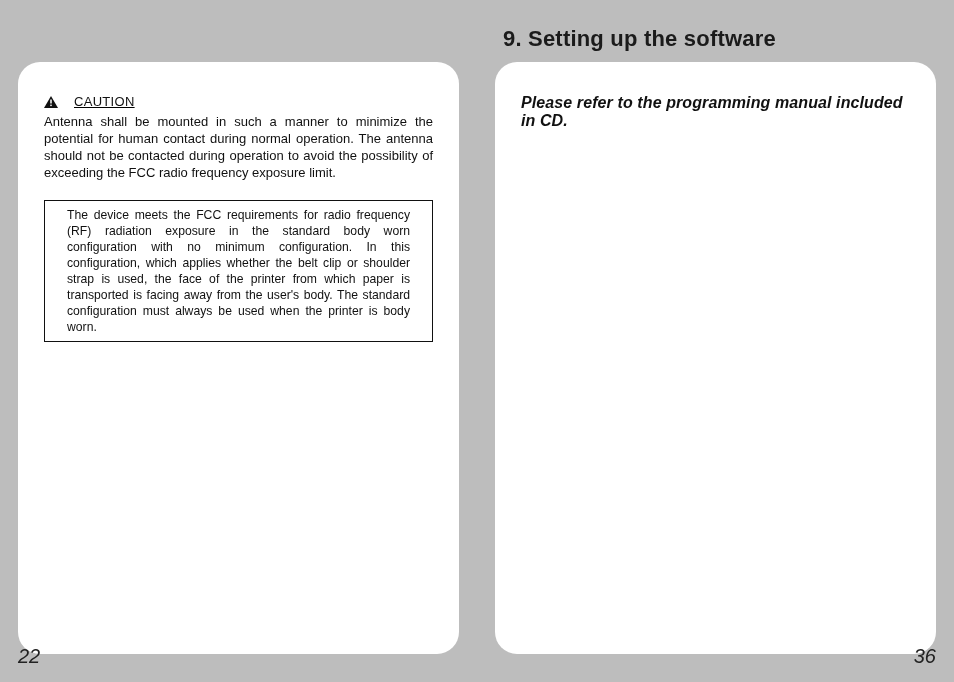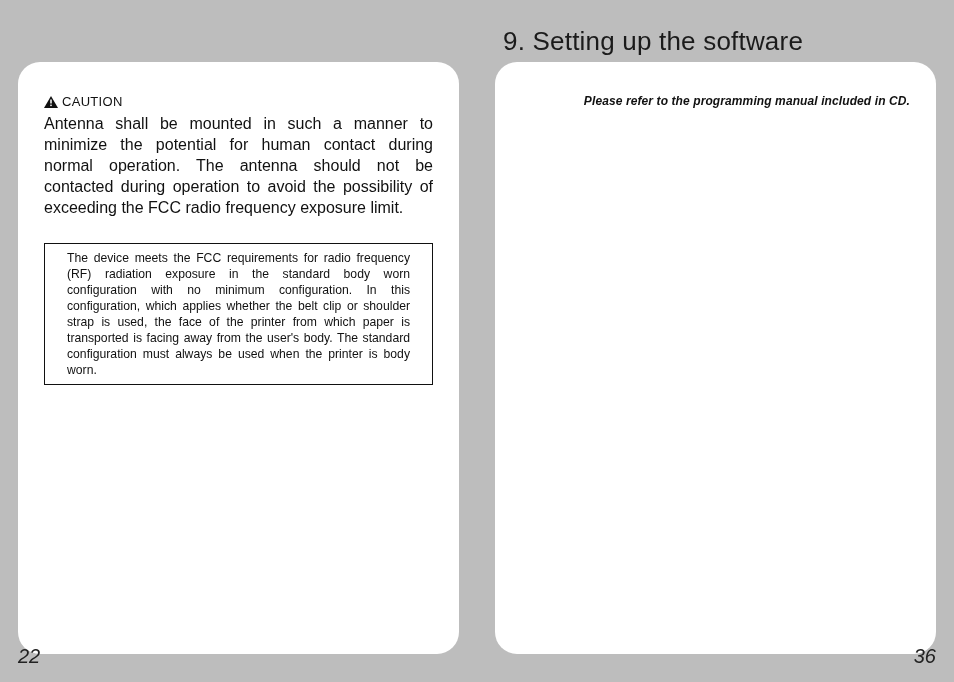--- a/index.html
+++ b/index.html
@@ -19,70 +19,71 @@
     gap: 36px;
   }
   .page {
     flex: 1;
     display: flex;
     flex-direction: column;
     position: relative;
   }
   .page-heading {
     height: 36px;
-    font-size: 26px;
-    font-weight: 400;
+    font-size: 22px;
+    font-weight: 700;
     color: #1b1b1b;
     padding-left: 8px;
     display: flex;
     align-items: flex-start;
     letter-spacing: 0.2px;
   }
   .page-heading.empty { visibility: hidden; }
   .card {
     background: #ffffff;
     border-radius: 22px;
     flex: 1;
     margin-bottom: 24px;
     padding: 32px 26px;
     position: relative;
   }
   .caution-row {
     display: flex;
     align-items: center;
-    gap: 4px;
+    gap: 16px;
     margin-bottom: 4px;
+    text-decoration: underline;
   }
   .warn-icon svg { display: block; }
   .caution-label {
     font-size: 13px;
     color: #111;
     letter-spacing: 0.3px;
   }
   .caution-body {
-    font-size: 16px;
+    font-size: 13px;
     line-height: 1.32;
     color: #111;
     text-align: justify;
-    margin-bottom: 24px;
+    margin-bottom: 18px;
   }
   .fcc-box {
     border: 1px solid #111;
     padding: 6px 22px;
     font-size: 12.2px;
     line-height: 1.32;
     color: #111;
     text-align: justify;
   }
   .right-note {
-    font-size: 12px;
+    font-size: 16px;
     font-style: italic;
     font-weight: 700;
     color: #111;
-    text-align: right;
+    text-align: left;
     letter-spacing: 0.1px;
   }
   .page-number {
     position: absolute;
     bottom: 14px;
     font-size: 20px;
     font-style: italic;
     color: #222;
     font-weight: 400;
   }

